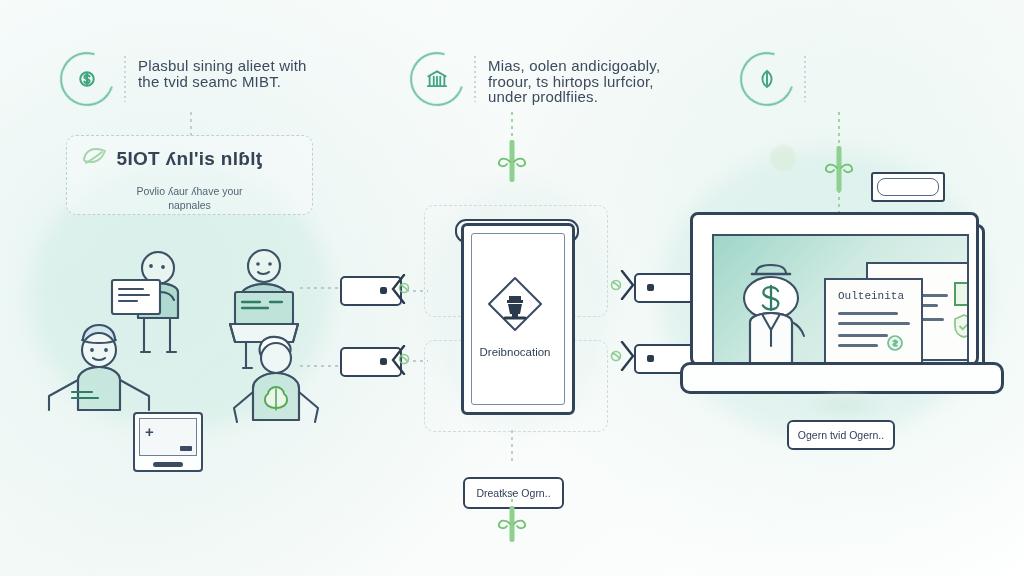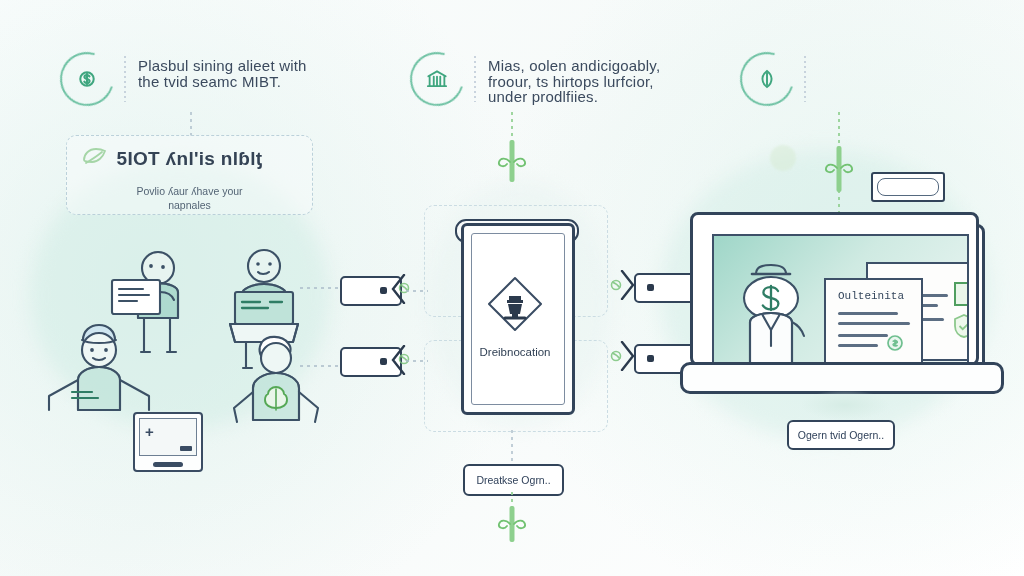--- a/index.html
+++ b/index.html
@@ -370,21 +370,21 @@
       <path d="M32 6 58 32 32 58 6 32Z"></path>
       <path d="M26 24h12v4H26zM24 28h16v3H24z" fill="#2b3a4d" stroke="none"></path>
       <path d="M25 32h14l-2 10H27Z" fill="#2b3a4d" stroke="none"></path>
       <path d="M29 42h6v5h-6Z" fill="#2b3a4d" stroke="none"></path>
       <path d="M22 46h20" stroke="#2b3a4d" stroke-width="3" stroke-linecap="round"></path>
     </svg>
   </div>
   <div class="device-label">Dreibnocation</div>
 
   <div class="dot-v grey" style="left:511px;top:430px;height:32px;"></div>
-  <div class="label-pill" style="left:463px;top:464px;width:97px;height:28px;">Dreatkse Ogrn..</div>
+  <div class="label-pill" style="left:463px;top:477px;width:97px;height:28px;">Dreatkse Ogrn..</div>
   <div class="dot-v" style="left:511px;top:492px;height:26px;"></div>
   <div class="sprout" style="left:494px;top:506px;">
     <svg width="36" height="40" viewBox="0 0 36 40" fill="none" stroke="#72c272" stroke-width="1.8" stroke-linecap="round">
       <rect x="15.5" y="0" width="5" height="36" rx="2" fill="#8ed08e" stroke="none"></rect>
       <path d="M16 18c-4-5-10-4-11 0 -1 4 5 6 8 2"></path>
       <path d="M20 18c4-5 10-4 11 0 1 4-5 6-8 2"></path>
     </svg>
   </div>
 
   <span class="seed" style="left:608px;top:277px;">

